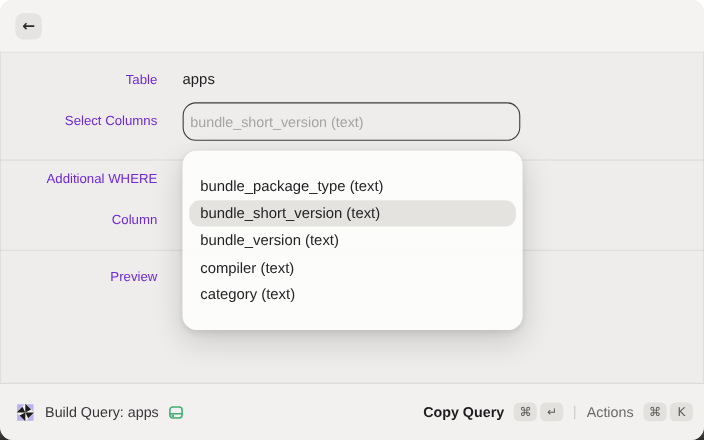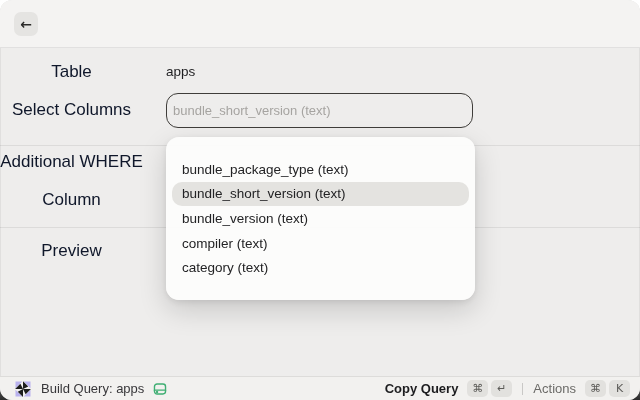--- a/index.html
+++ b/index.html
@@ -32,21 +32,21 @@
     cursor: pointer;
     font-family: "DejaVu Sans", sans-serif;
   }
   
   .divider { position: absolute; left: 0; right: 0; height: 1px; background: rgba(0,0,0,0.075); }
   .div-1 { top: 145px; }
   .div-2 { top: 227px; }
   
   .field-label {
     position: absolute; left: 0; width: 143px;
-    text-align: center; font-size: 17px; color: #0f172a;
+    text-align: right; font-size: 12px; color: #6d28d9;
     line-height: 16px;
   }
   .lbl-table { top: 64px; }
   .lbl-select-columns { top: 102px; }
   .lbl-additional-where { top: 154px; }
   .lbl-column { top: 192px; }
   .lbl-preview { top: 243px; }
   .field-value {
     position: absolute; left: 166px; top: 64px;
     font-size: 13.5px; color: #1e1e20; font-weight: 500;
@@ -84,21 +84,21 @@
   }
   .dropdown-item {
     flex: 1; display: flex; align-items: center;
     padding-left: 10px; border-radius: 10px;
     font-size: 13.5px; color: #232325;
     cursor: pointer; white-space: nowrap;
   }
   .dropdown-item.highlighted { background: #e4e3e0; }
   
   .footer {
-    position: absolute; left: 0; right: 0; bottom: 0; height: 24px;
+    position: absolute; left: 0; right: 0; bottom: 0; height: 52px;
     background: #f2f1ef;
     border-top: 1px solid rgba(0,0,0,0.085);
     display: flex; align-items: center;
     padding: 0 10px 0 14px;
   }
   .footer-left { display: flex; align-items: center; gap: 9px; }
   .status-text { font-size: 13px; color: #38373a; }
   .footer-right { margin-left: auto; display: flex; align-items: center; }
   .action-btn {
     display: flex; align-items: center; gap: 3px;

